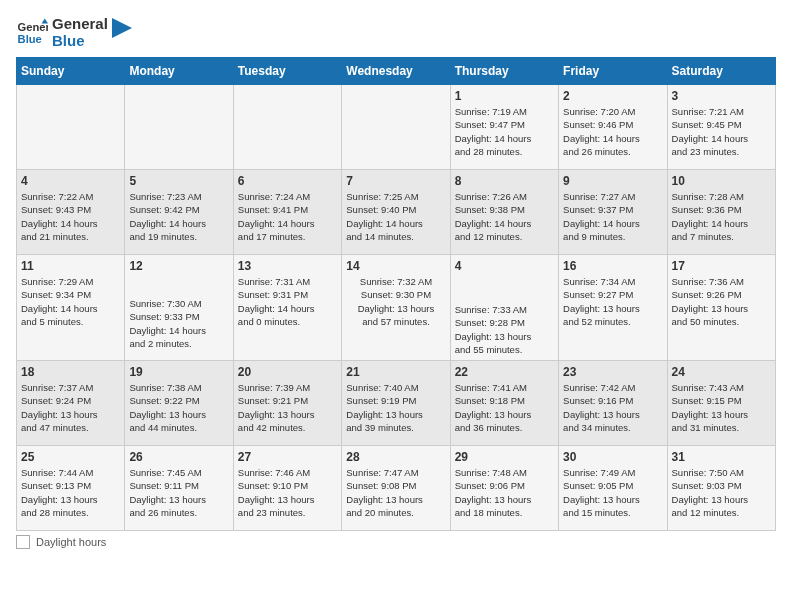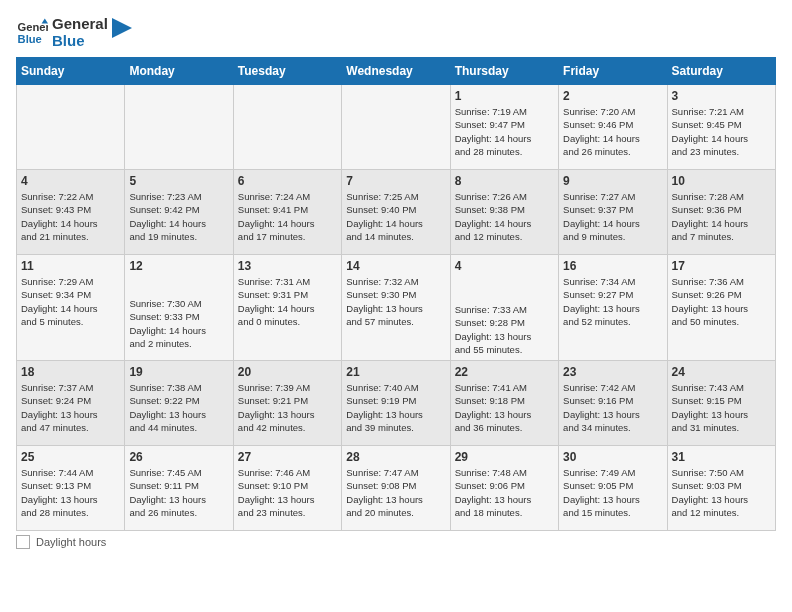--- a/index.html
+++ b/index.html
@@ -224,21 +224,21 @@
         </td>
         <td>
           <span class="day-number">13</span>
           <div class="day-info" style="white-space: pre-line;">Sunrise: 7:31 AM
 Sunset: 9:31 PM
 Daylight: 14 hours
 and 0 minutes.</div>
         </td>
         <td>
           <span class="day-number">14</span>
-          <div class="day-info" style="white-space: pre-line;">Sunrise: 7:32 AM
+          <div class="day-info" style="white-space: pre-line; text-align: center;">Sunrise: 7:32 AM
 Sunset: 9:30 PM
 Daylight: 13 hours
 and 57 minutes.</div>
         </td>
         <td>
           <span class="day-number">4</span>
           <div class="day-info" style="white-space: pre-line; margin-top: 30px;">Sunrise: 7:33 AM
 Sunset: 9:28 PM
 Daylight: 13 hours
 and 55 minutes.</div>

